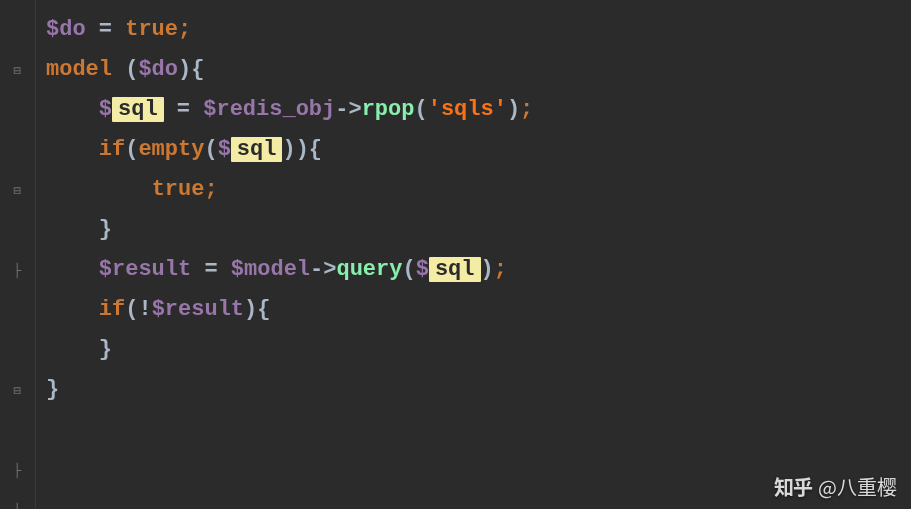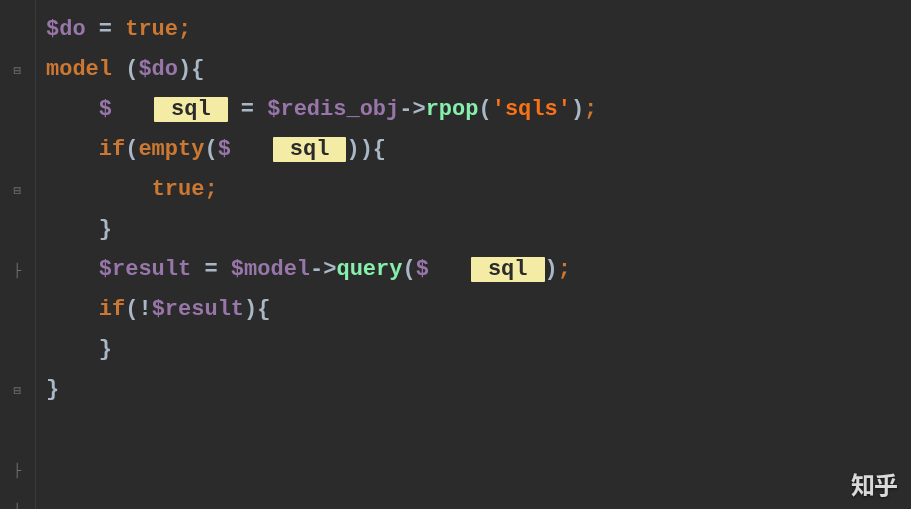--- a/index.html
+++ b/index.html
@@ -48,23 +48,22 @@
   }
   .tok-var { color: #9876aa; }       
   .tok-kw { color: #cc7832; }        
   .tok-op { color: #a9b7c6; }        
   .tok-fn { color: #86efac; }        
   .tok-str { color: #f97316; }       
   .tok-semi { color: #cc7832; }
   .hl {
     background: #f4eba5;
     color: #2b2b2b;
-    padding: 0 17px;
+    padding: 0 6px;
     border-radius: 1px;
-    margin-left: 42px;
   }
   .caret {
     position: absolute;
     right: 18px;
     top: 50%;
     transform: translateY(-55%);
     color: #bbbbbb;
     font-size: 22px;
     font-family: serif;
     pointer-events: none;
@@ -77,21 +76,21 @@
     font-family: "PingFang SC","Microsoft YaHei","Noto Sans CJK SC",sans-serif;
     font-size: 20px;
     display: flex;
     align-items: center;
     gap: 6px;
     text-shadow: 0 1px 3px rgba(0,0,0,.6);
     pointer-events: none;
   }
   .zhihu-logo {
     font-weight: 700;
-    font-size: 24px;
+    font-size: 20px;
     letter-spacing: -1px;
   }
 </style>
 </head>
 <body>
 
 <div class="editor">
   <div class="gutter" id="gutter">
       <div class="fold"></div>
       <div class="fold">⊟</div>
@@ -116,13 +115,14 @@
       <div class="line"><span class="tok-op">    </span><span class="tok-op">}</span></div>
       <div class="line"><span class="tok-op">    </span><span class="tok-var">$result</span><span class="tok-op"> </span><span class="tok-op">=</span><span class="tok-op"> </span><span class="tok-var">$model</span><span class="tok-op">-&gt;</span><span class="tok-fn">query</span><span class="tok-op">(</span><span class="tok-var">$</span><span class="hl">sql</span><span class="tok-op">)</span><span class="tok-semi">;</span></div>
       <div class="line"><span class="tok-op">    </span><span class="tok-kw">if</span><span class="tok-op">(!</span><span class="tok-var">$result</span><span class="tok-op">)</span><span class="tok-op">{</span></div>
       <div class="line"><span class="tok-op">    </span><span class="tok-op">}</span></div>
       <div class="line"><span class="tok-op"></span><span class="tok-op">}</span></div>
     </div>
 </div>
 
 <div class="watermark">
   <span class="zhihu-logo">知乎</span>
+  <span>@八重樱</span>
 </div>
 
 </body></html>

